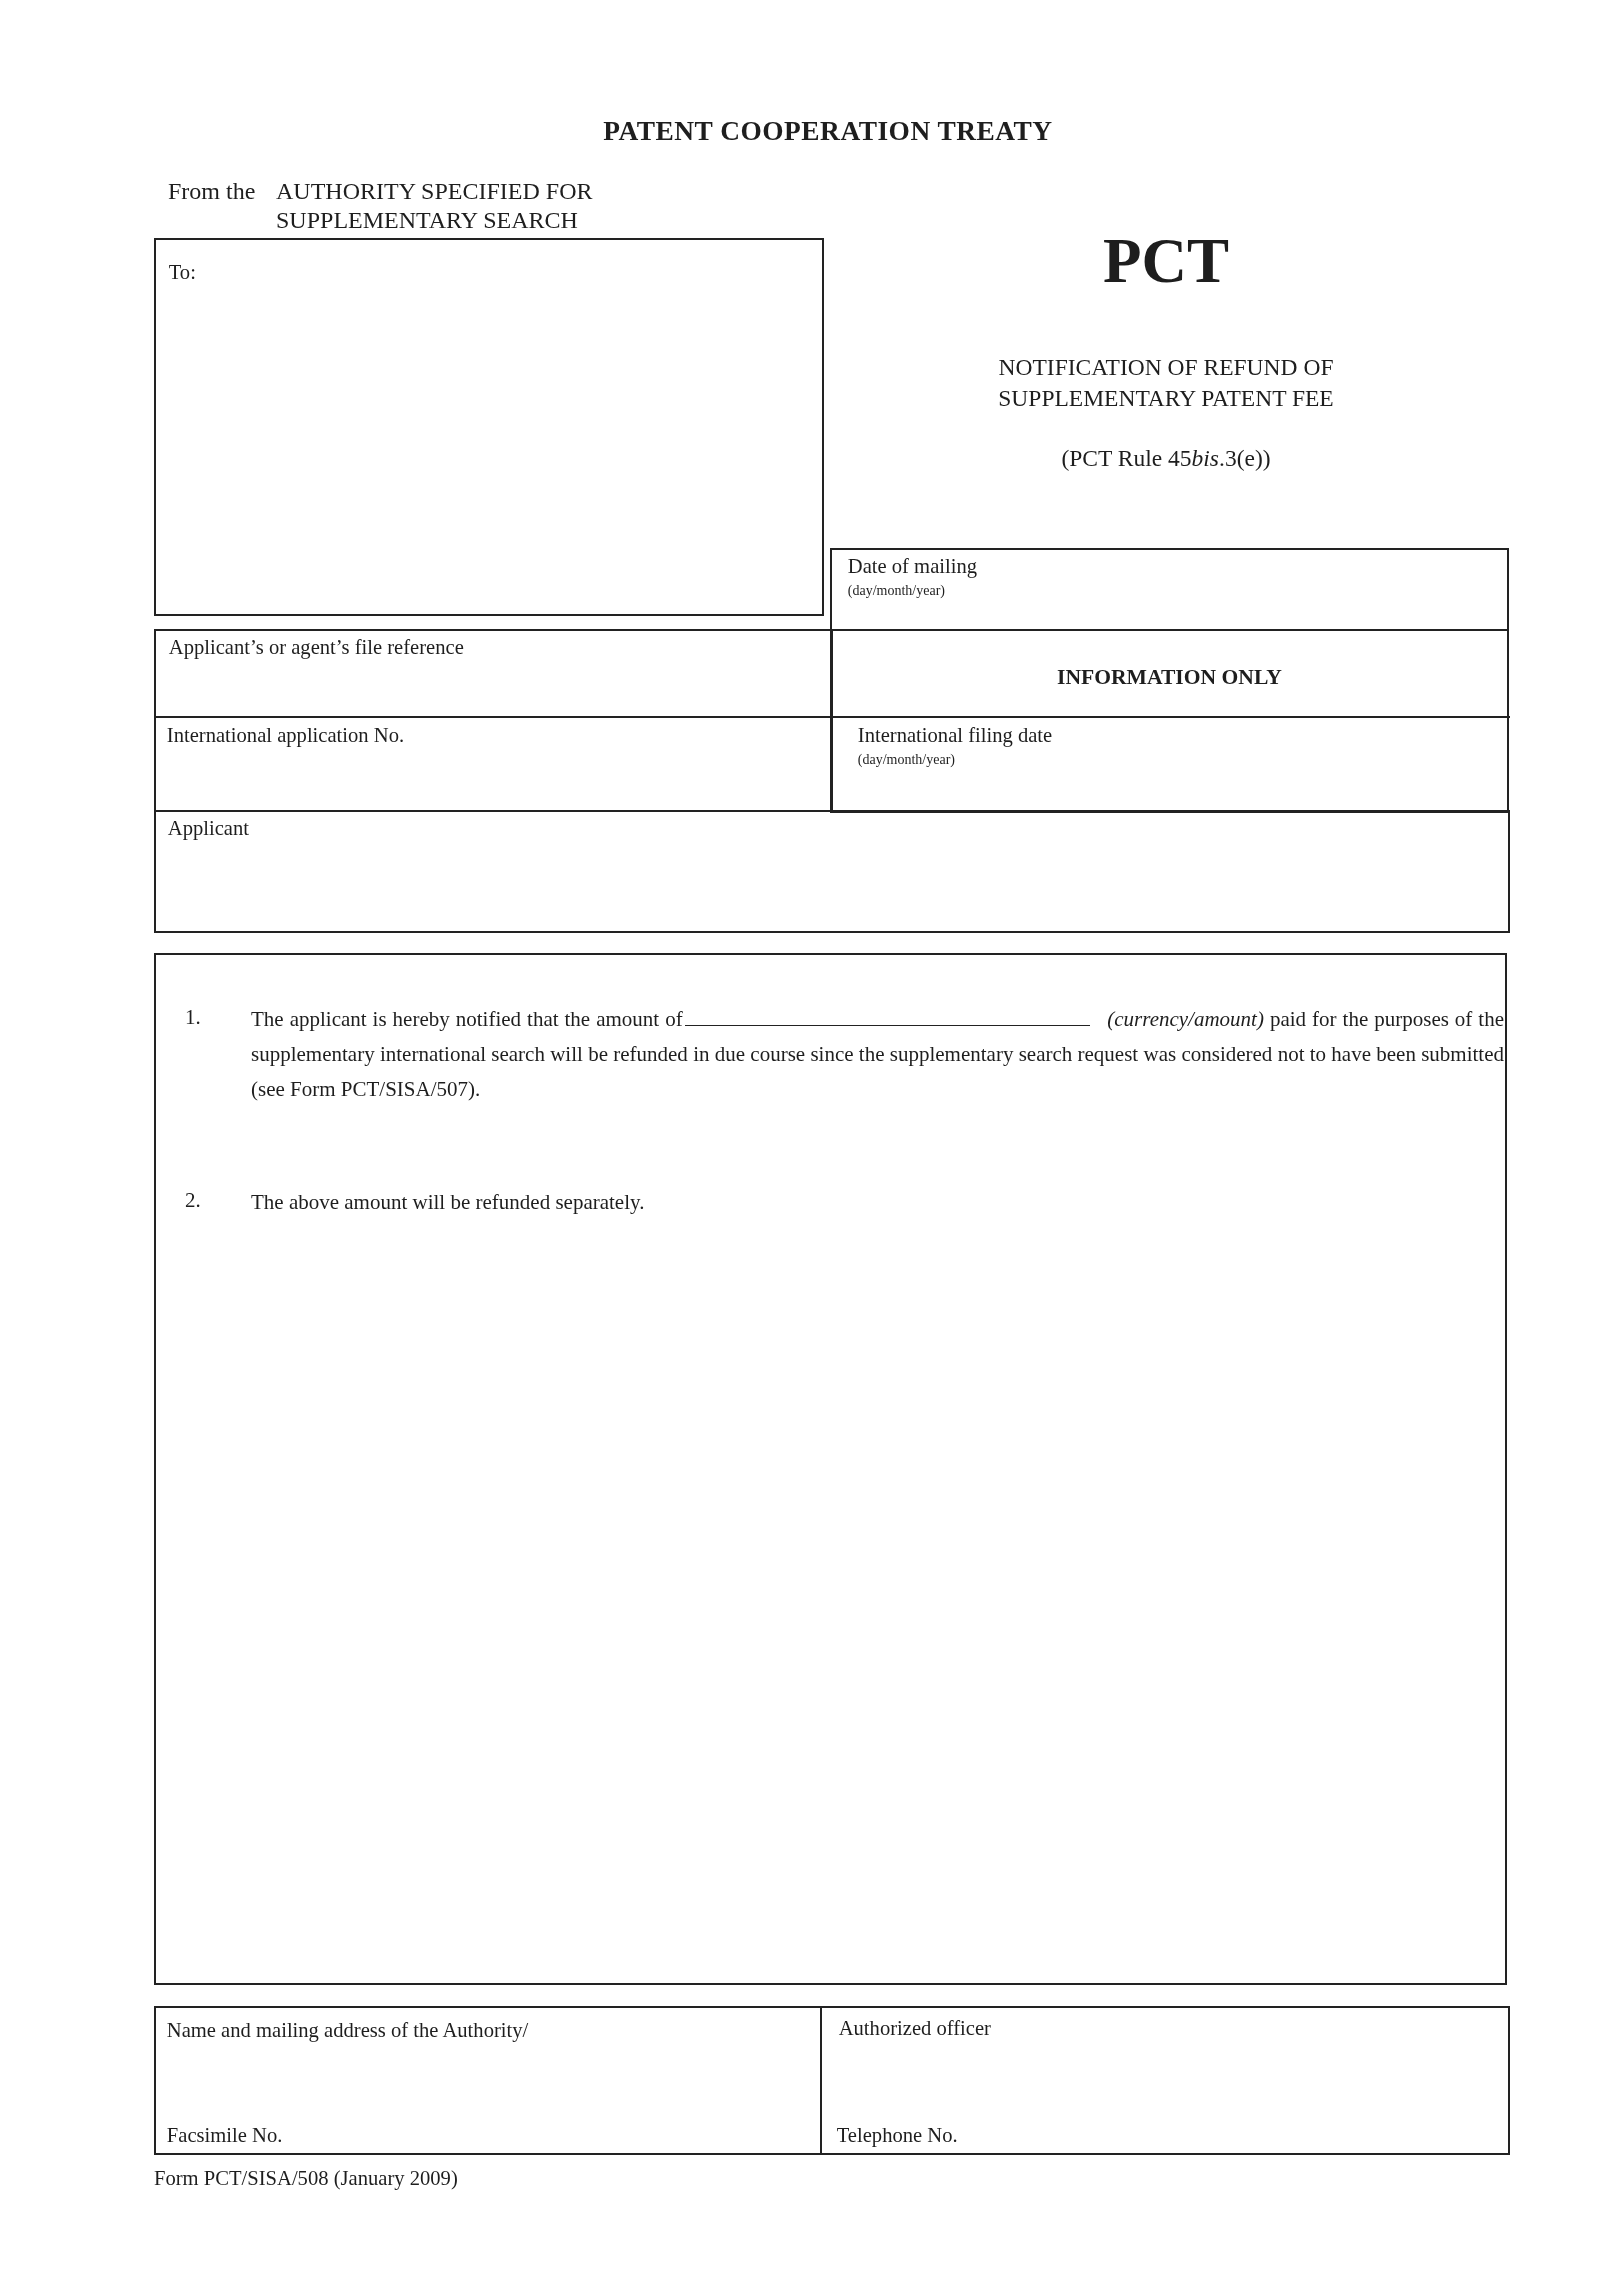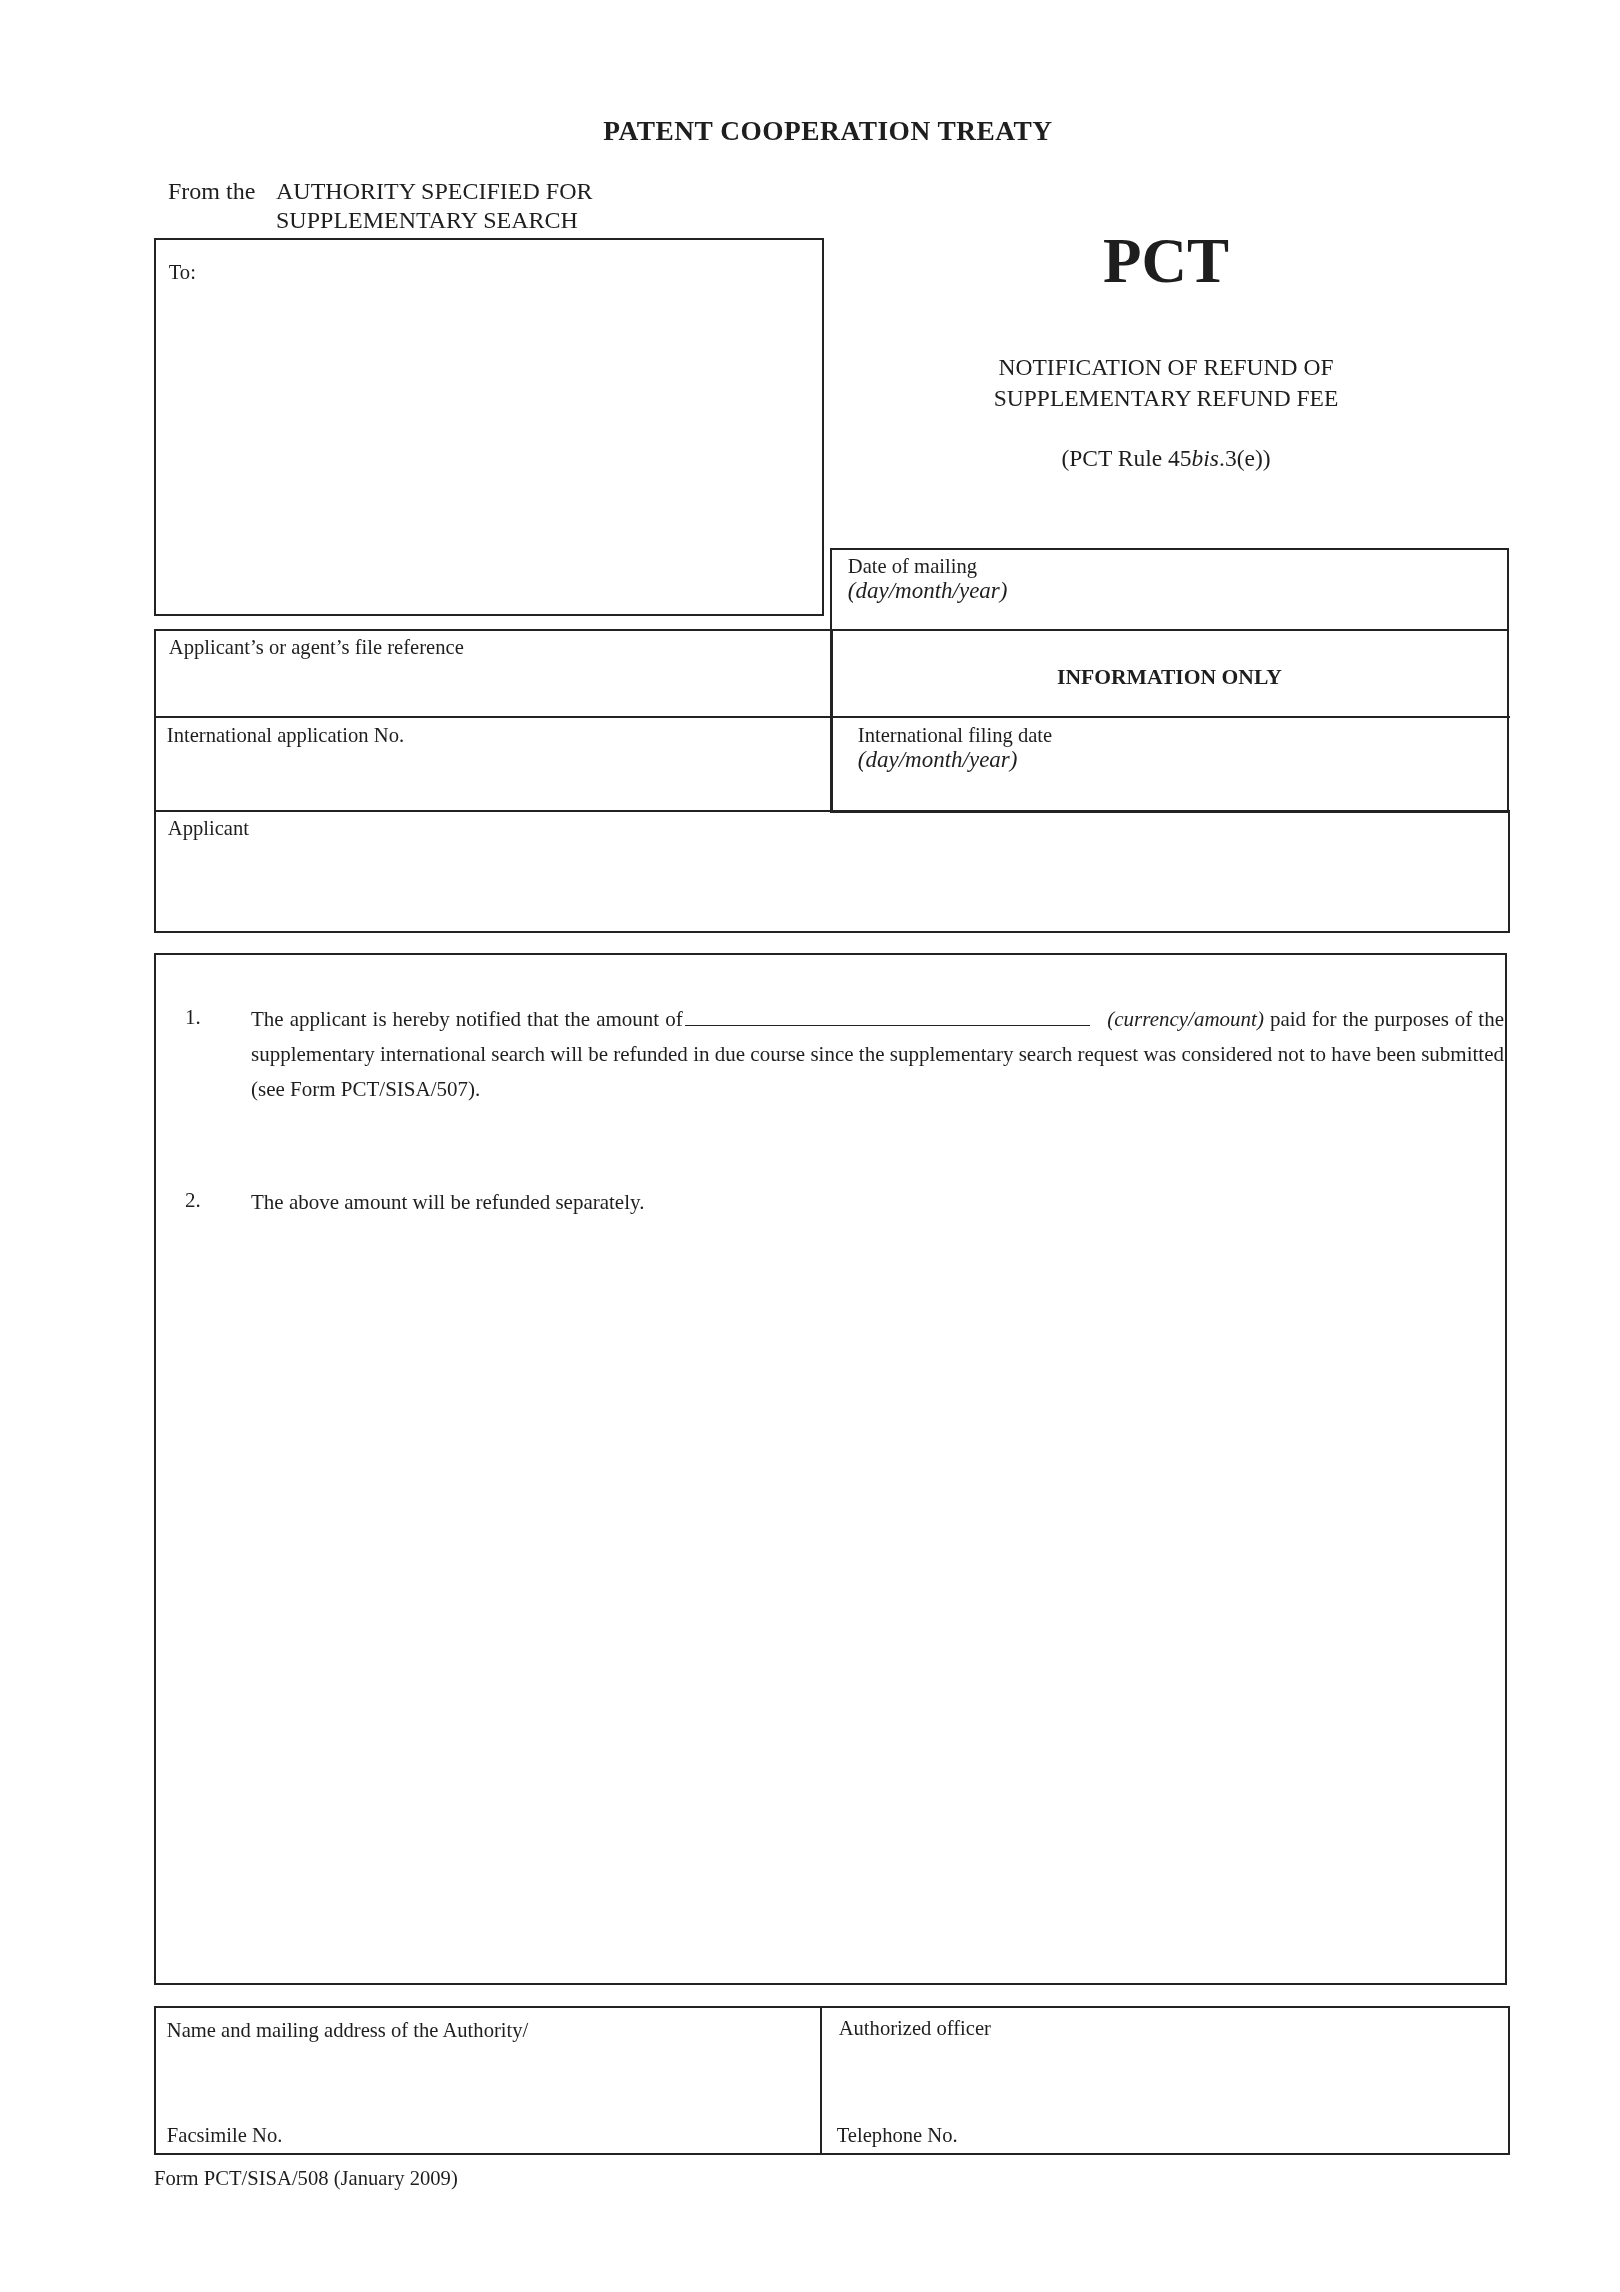--- a/index.html
+++ b/index.html
@@ -3,21 +3,21 @@
 <meta charset="utf-8">
 <style>
   html, body { margin: 0; padding: 0; background: #ffffff; }
   body { width: 1620px; height: 2293px; position: relative; overflow: hidden;
          font-family: "Liberation Serif", "DejaVu Serif", serif; color: #1e1e1e; }
   .abs { position: absolute; }
   .box { position: absolute; border: 2.9px solid #222; box-sizing: border-box; }
   .hline { position: absolute; height: 2px; background: #222; }
   .vline { position: absolute; width: 2px; background: #222; }
   .lbl { position: absolute; font-size: 20.6px; line-height: 23.5px; white-space: nowrap; text-align: center; }
-  .ital { font-style: italic; font-size: 23px; line-height: 21.6px; }
+  .ital { font-size: 14px; line-height: 21.6px; }
   .title { font-weight: bold; font-size: 27.4px; letter-spacing: 0.5px; }
   .pct { font-weight: bold; font-size: 63px; line-height: 63px; }
   .center { text-align: center; }
   .para { position: absolute; font-size: 21px; line-height: 35px; text-align: justify; margin-left: 28px; }
   .blank { display: inline-block; width: 405px; border-bottom: 1.5px solid #222; height: 19.6px; vertical-align: baseline; margin: 0 17.6px 0 2px; }
   .num { position: absolute; font-size: 21px; line-height: 30px; }
 </style>
 </head>
 <body>
 
@@ -27,21 +27,21 @@
 <div class="lbl" style="left:276px; top:177px; font-size:24px; line-height:28px;">AUTHORITY SPECIFIED FOR</div>
 <div class="lbl" style="left:276px; top:206px; font-size:24px; line-height:28px;">SUPPLEMENTARY SEARCH</div>
 
 <div class="box" style="left:154px; top:238px; width:670px; height:378px;">
   <div class="lbl" style="left:12.7px; top:20.6px;">To:</div>
   <div class="lbl" style="left:12.7px; top:49px;"></div>
 </div>
 
 <div class="abs pct center" style="left:1019px; width:294px; top:230px;">PCT</div>
 <div class="abs center" style="left:921px; width:490px; top:352px; font-size:23.5px; line-height:31px;">NOTIFICATION OF REFUND OF</div>
-<div class="abs center" style="left:921px; width:490px; top:383px; font-size:23.5px; line-height:31px;">SUPPLEMENTARY REFUND FEE</div>
+<div class="abs center" style="left:921px; width:490px; top:383px; font-size:23.5px; line-height:31px;">SUPPLEMENTARY PATENT FEE</div>
 <div class="abs center" style="left:921px; width:490px; top:443px; font-size:23.5px; line-height:31px;text-align:center;"><span>(PCT Rule 45</span><i>bis</i><span>.3(e))</span></div>
 
 <div class="box" style="left:830px; top:548px; width:679px; height:265px;"></div>
 <div class="hline" style="left:830px; top:629px; width:679px;"></div>
 
 <div class="abs" style="left:839px; top:551px; width:752px; height:78px;padding-left:25px;">
   <div class="lbl" style="left:8.8px; top:3.9px;">Date of mailing</div>
   <div class="lbl ital" style="left:8.8px; top:29px;">(day/month/year)</div>
 </div>
 

